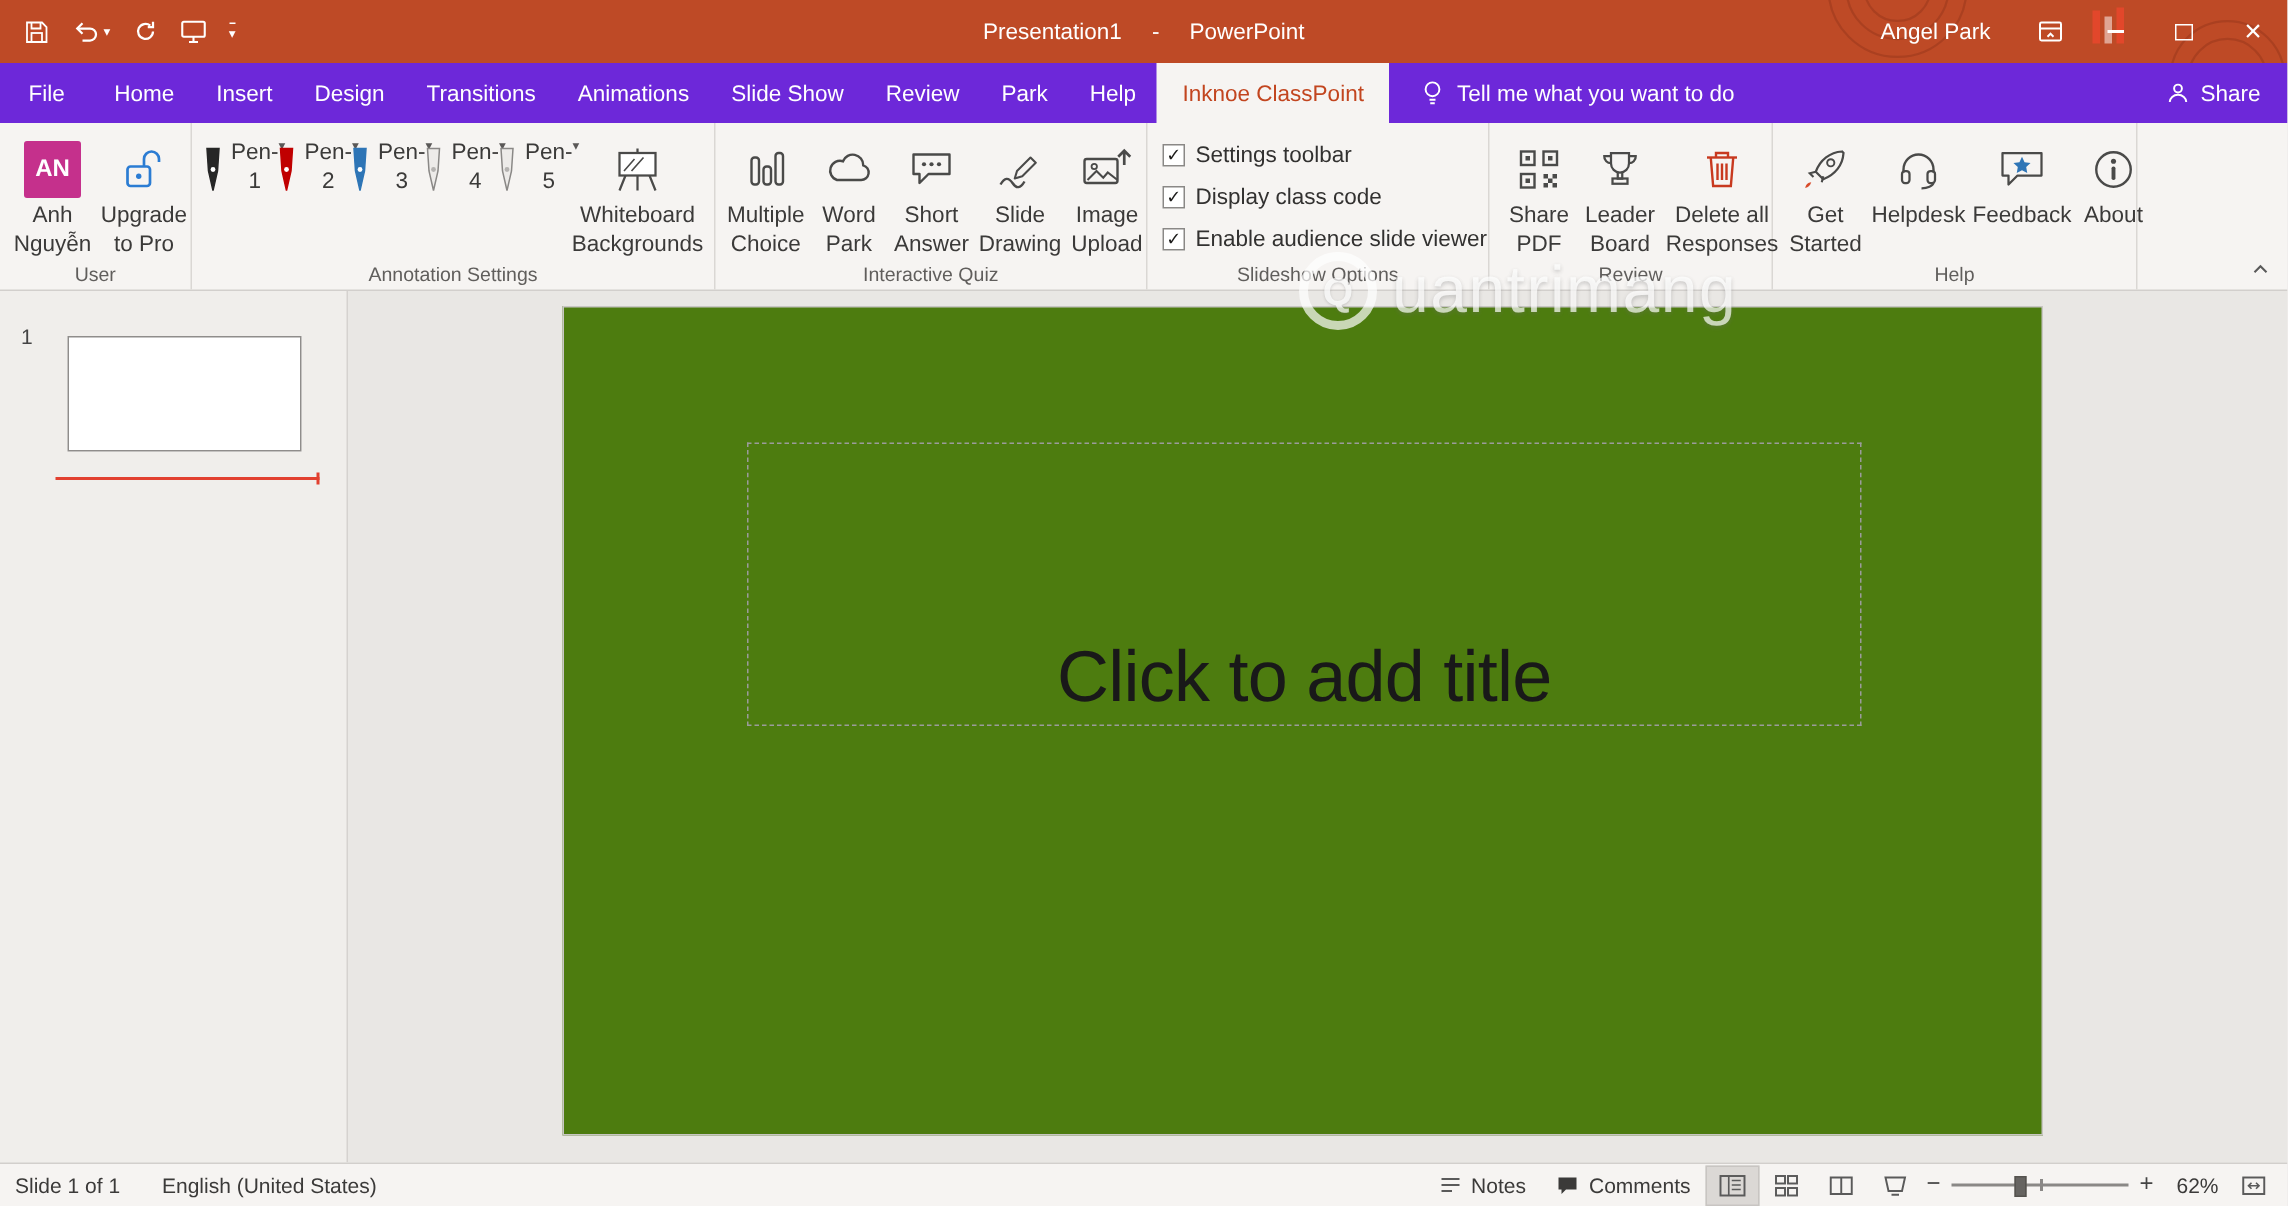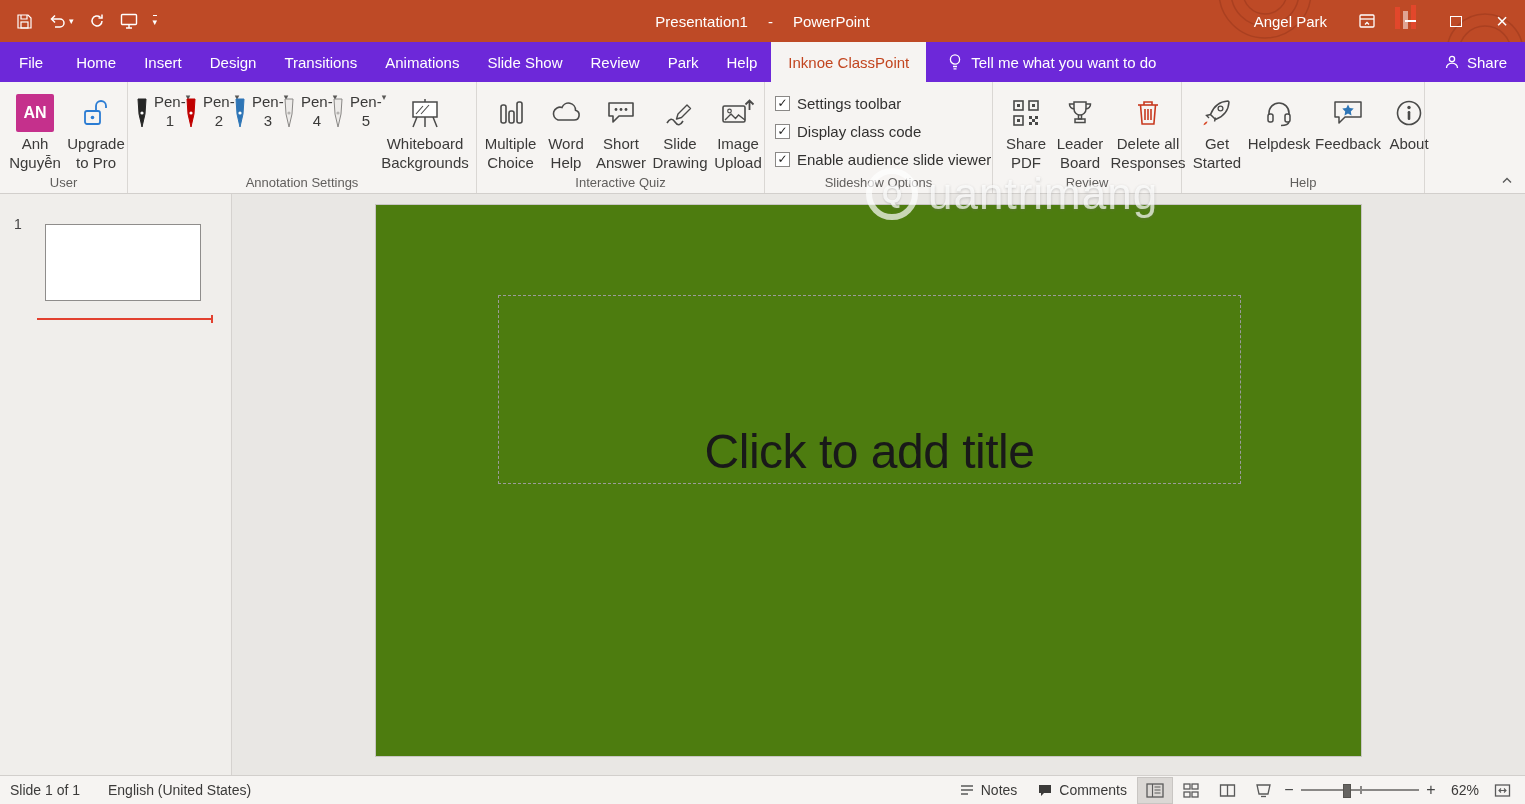--- a/index.html
+++ b/index.html
@@ -303,21 +303,21 @@
             <span class="lbl">Multiple
 Choice</span>
           </div>
           <div class="bigbtn" style="width:50px">
             <span class="icnbox">
                 <svg width="32" height="30" viewBox="0 0 32 30">
                   <path d="M8 22 h16 a5 5 0 0 0 1.5 -9.8 A7 7 0 0 0 12 9.5 A5 5 0 0 0 8 22 Z" fill="none" stroke="#4A4A49" stroke-width="1.6"></path>
                 </svg>
               </span>
             <span class="lbl">Word
-Help</span>
+Park</span>
           </div>
           <div class="bigbtn" style="width:56px">
             <span class="icnbox">
                 <svg width="32" height="30" viewBox="0 0 32 30">
                   <path d="M4 5 h24 v13 h-14 l-6 6 v-6 h-4 z" fill="none" stroke="#4A4A49" stroke-width="1.6" stroke-linejoin="round"></path>
                   <circle cx="11" cy="11.5" r="1.4" fill="#4A4A49"></circle>
                   <circle cx="16" cy="11.5" r="1.4" fill="#4A4A49"></circle>
                   <circle cx="21" cy="11.5" r="1.4" fill="#4A4A49"></circle>
                 </svg>
               </span>

